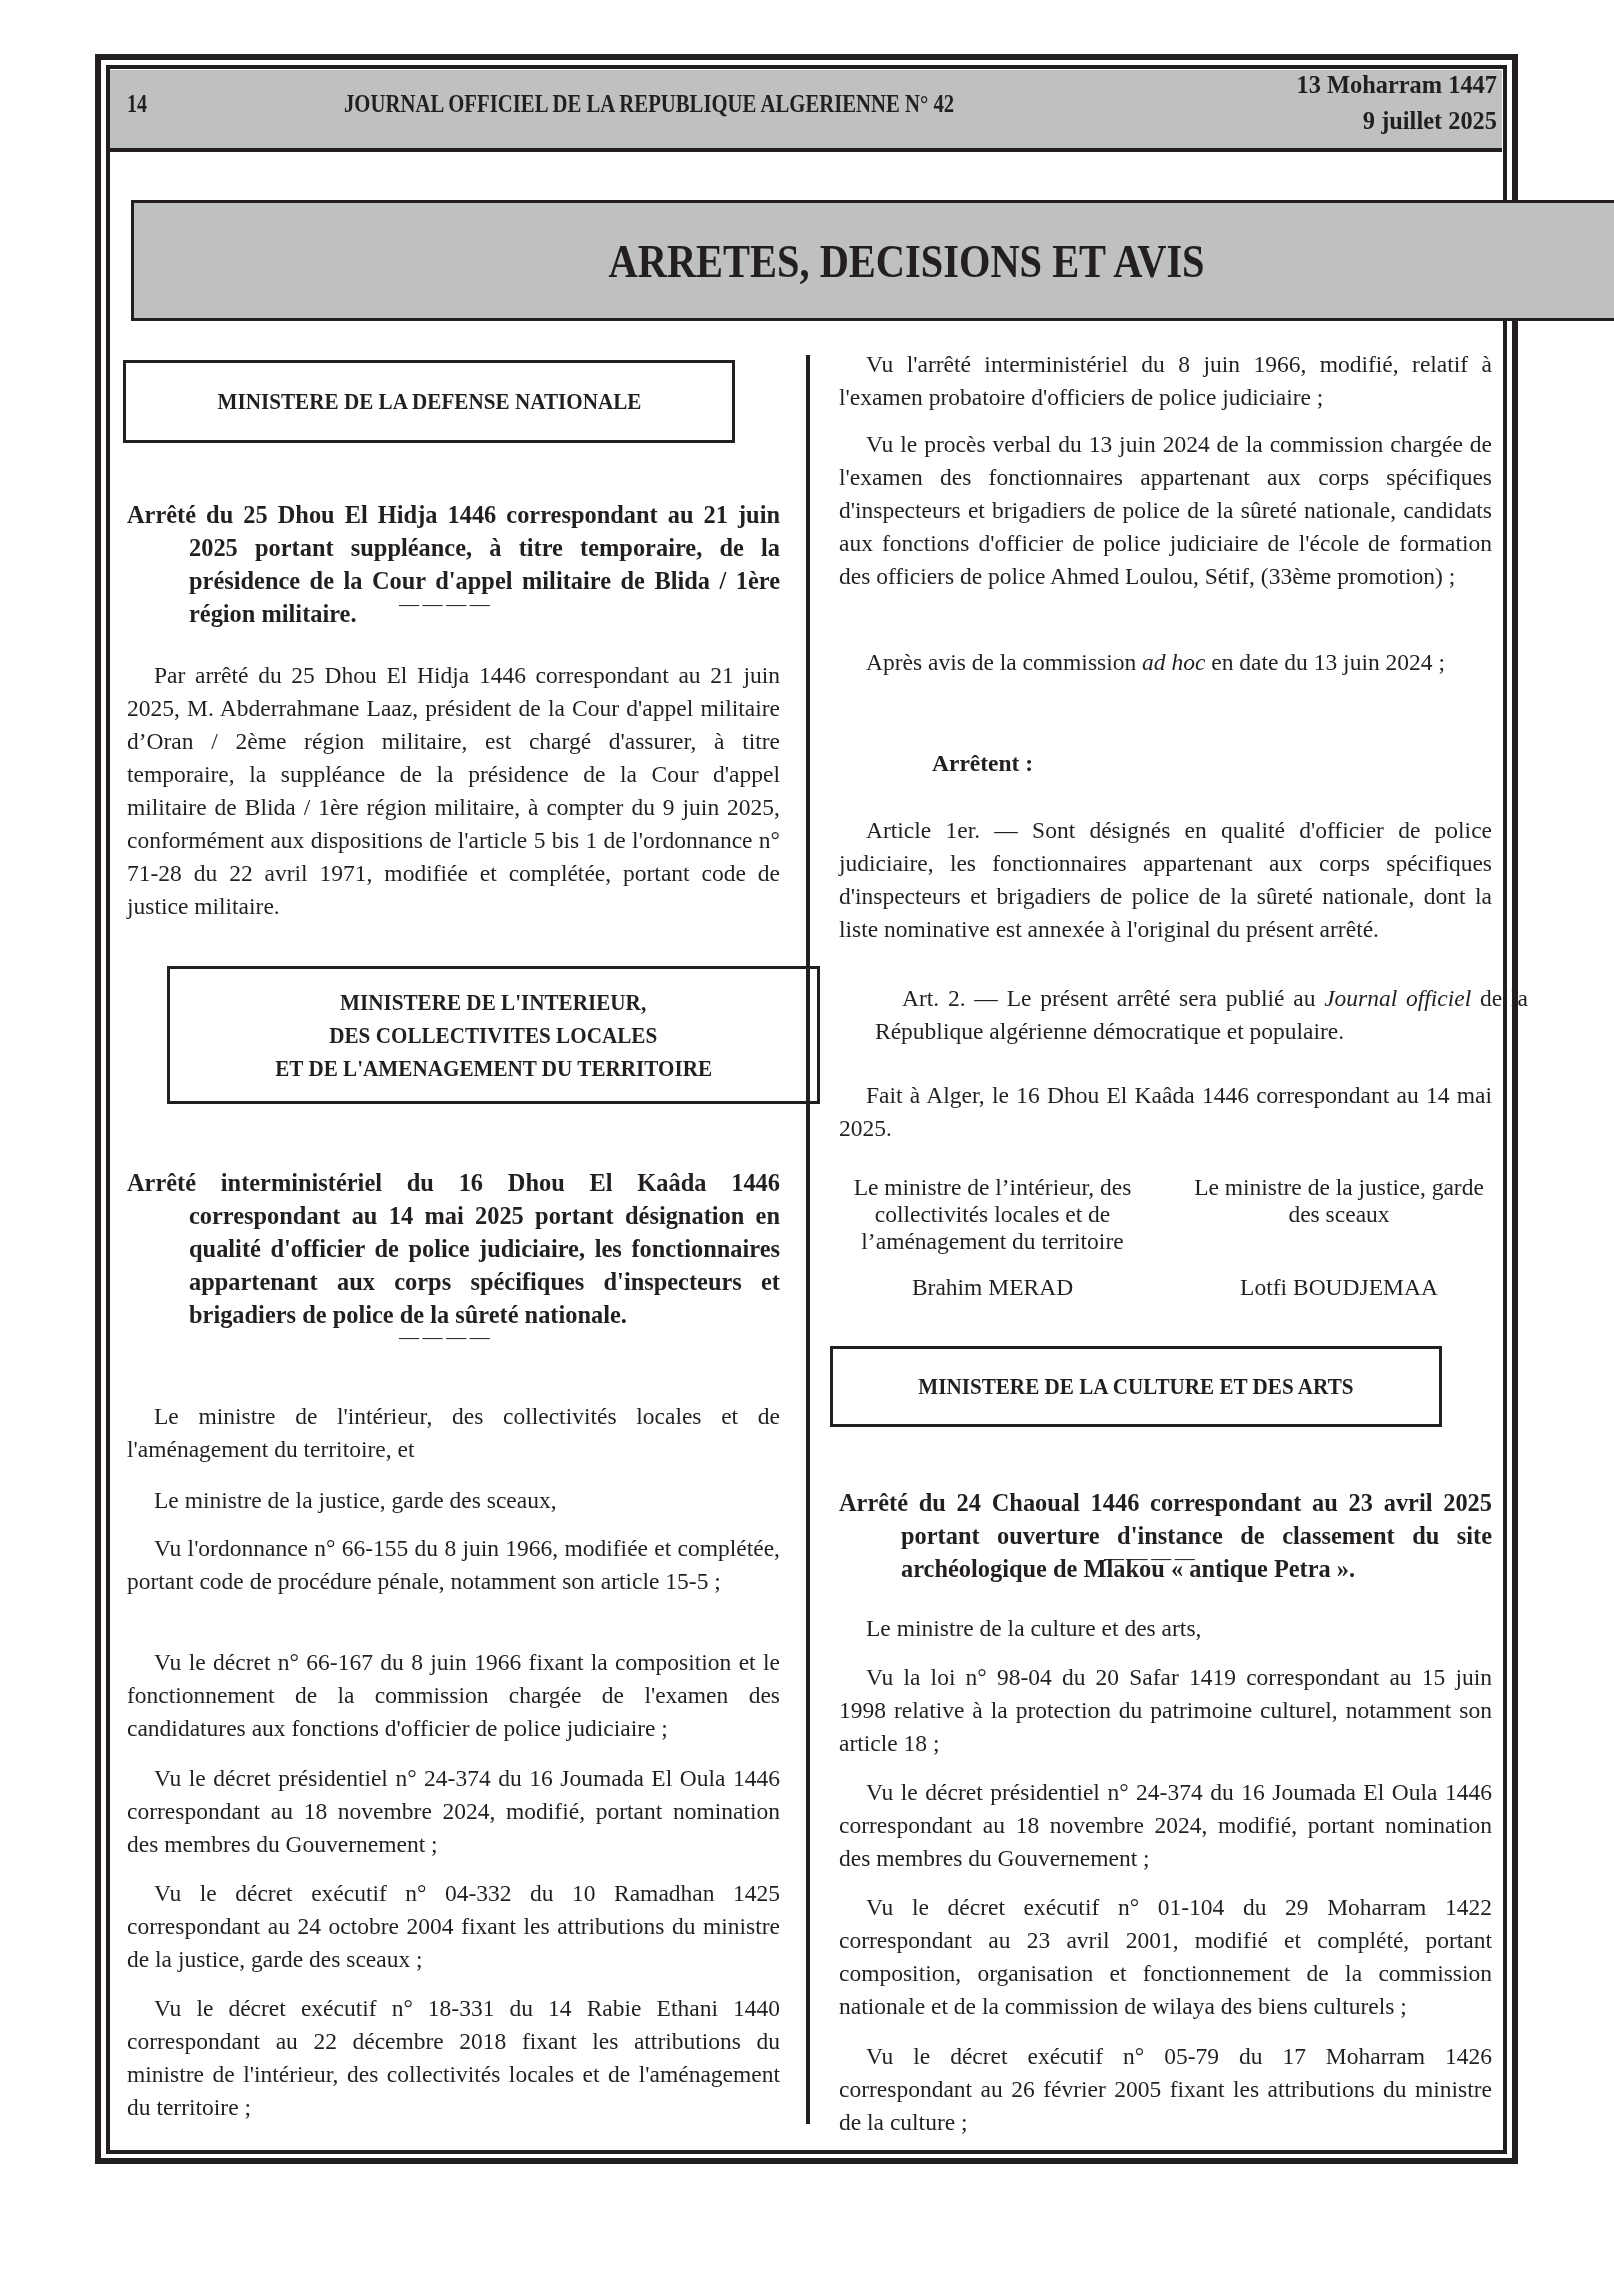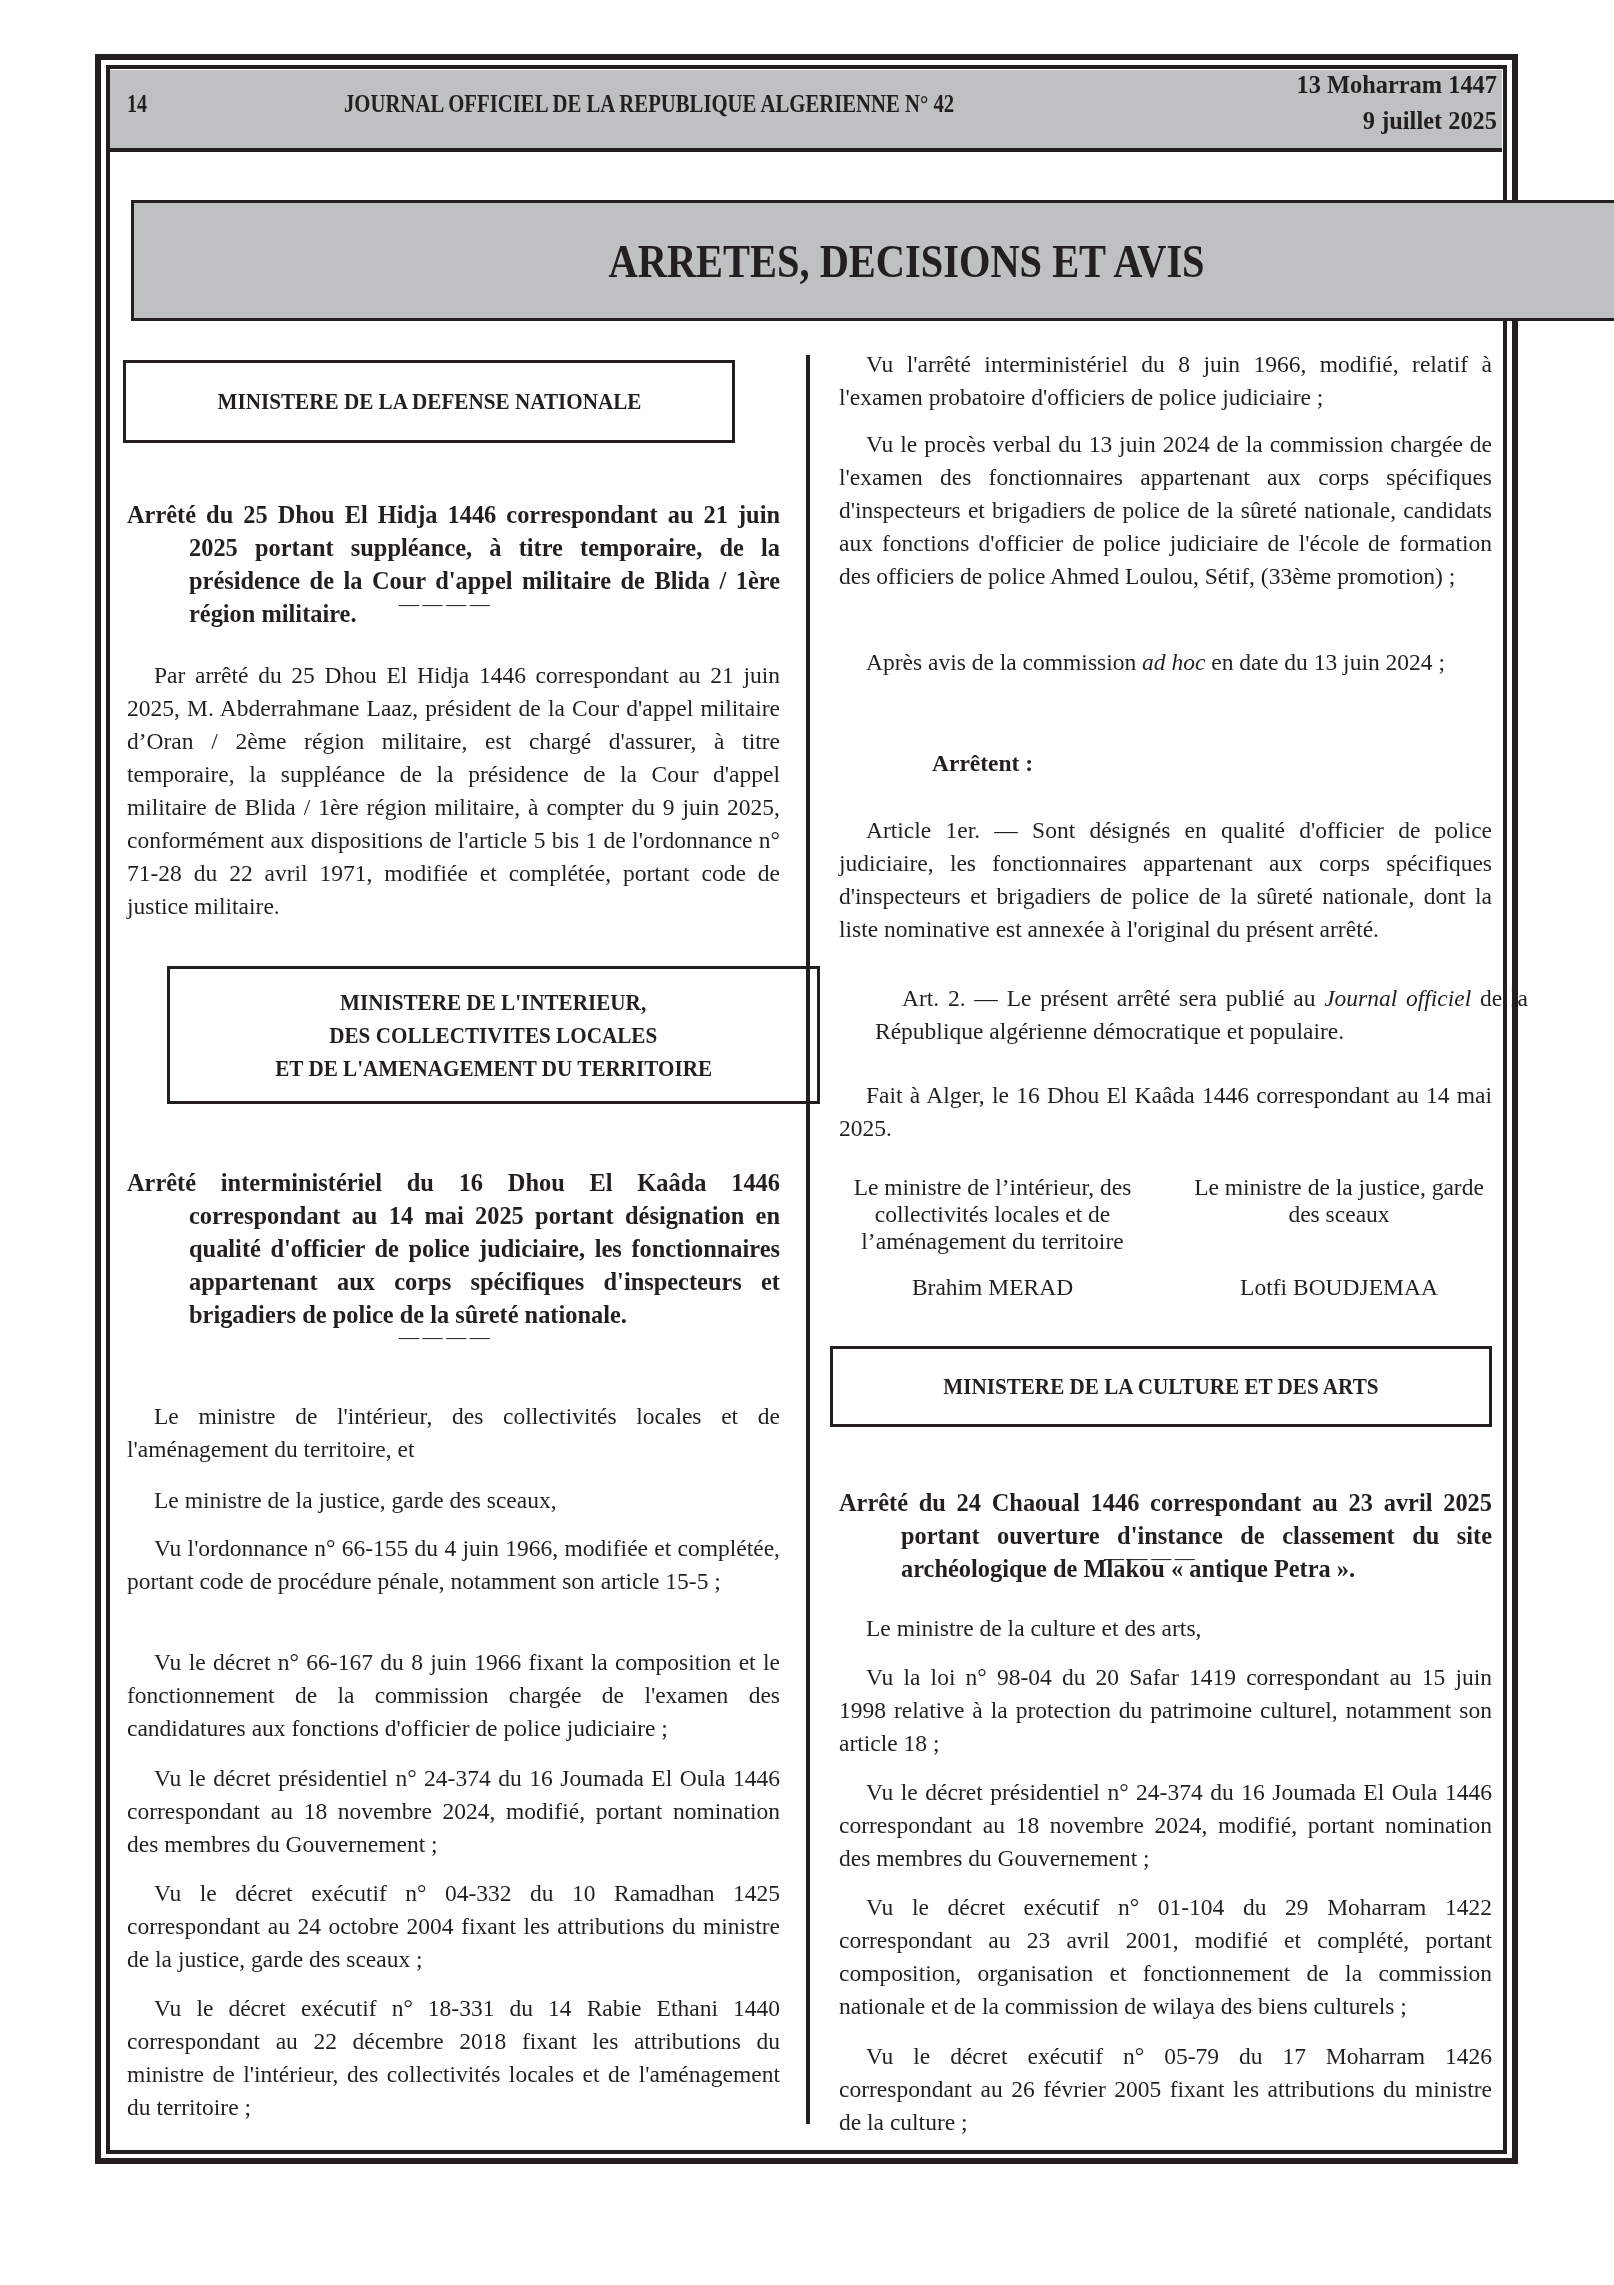--- a/index.html
+++ b/index.html
@@ -64,21 +64,21 @@
   <span>MINISTERE DE L'INTERIEUR,</span>
   <span>DES COLLECTIVITES LOCALES</span>
   <span>ET DE L'AMENAGEMENT DU TERRITOIRE</span>
 </div>
 
 <div class="arrete-title" style="left:127px; top:1129px; width:653px;">Arrêté interministériel du 16 Dhou El Kaâda 1446 correspondant au 14 mai 2025 portant désignation en qualité d'officier de police judiciaire, les fonctionnaires appartenant aux corps spécifiques d'inspecteurs et brigadiers de police de la sûreté nationale.</div>
 <div class="dash" style="left:399px; top:1326px;">————</div>
 
 <div class="para" style="left:127px; top:1400px; width:653px;">Le ministre de l'intérieur, des collectivités locales et de l'aménagement du territoire, et</div>
 <div class="para" style="left:127px; top:1484px; width:653px;">Le ministre de la justice, garde des sceaux,</div>
-<div class="para" style="left:127px; top:1532px; width:653px;">Vu l'ordonnance n° 66-155 du 4 juin 1966, modifiée et complétée, portant code de procédure pénale, notamment son article 15-5 ;</div>
+<div class="para" style="left:127px; top:1532px; width:653px;">Vu l'ordonnance n° 66-155 du 8 juin 1966, modifiée et complétée, portant code de procédure pénale, notamment son article 15-5 ;</div>
 <div class="para" style="left:127px; top:1646px; width:653px;">Vu le décret n° 66-167 du 8 juin 1966 fixant la composition et le fonctionnement de la commission chargée de l'examen des candidatures aux fonctions d'officier de police judiciaire ;</div>
 <div class="para" style="left:127px; top:1762px; width:653px;">Vu le décret présidentiel n° 24-374 du 16 Joumada El Oula 1446 correspondant au 18 novembre 2024, modifié, portant nomination des membres du Gouvernement ;</div>
 <div class="para" style="left:127px; top:1877px; width:653px;">Vu le décret exécutif n° 04-332 du 10 Ramadhan 1425 correspondant au 24 octobre 2004 fixant les attributions du ministre de la justice, garde des sceaux ;</div>
 <div class="para" style="left:127px; top:1992px; width:653px;">Vu le décret exécutif n° 18-331 du 14 Rabie Ethani 1440 correspondant au 22 décembre 2018 fixant les attributions du ministre de l'intérieur, des collectivités locales et de l'aménagement du territoire ;</div>
 
 <div class="para" style="left:839px; top:348px; width:653px;">Vu l'arrêté interministériel du 8 juin 1966, modifié, relatif à l'examen probatoire d'officiers de police judiciaire ;</div>
 <div class="para" style="left:839px; top:428px; width:653px;">Vu le procès verbal du 13 juin 2024 de la commission chargée de l'examen des fonctionnaires appartenant aux corps spécifiques d'inspecteurs et brigadiers de police de la sûreté nationale, candidats aux fonctions d'officier de police judiciaire de l'école de formation des officiers de police Ahmed Loulou, Sétif, (33ème promotion) ;</div>
 
 <div class="para" style="left:839px; top:646px; width:653px;"><span>Après avis de la commission </span><i>ad hoc</i><span> en date du 13 juin 2024 ;</span></div>
 
@@ -88,21 +88,21 @@
 
 <div class="para" style="left:839px; top:982px; width:653px;margin-left:36px;"><span>Art. 2. — Le présent arrêté sera publié au </span><i>Journal officiel</i><span> de la République algérienne démocratique et populaire.</span></div>
 
 <div class="para" style="left:839px; top:1079px; width:653px;">Fait à Alger, le 16 Dhou El Kaâda 1446 correspondant au 14 mai 2025.</div>
 
 <div class="centered" style="left:825px; top:1174px; width:335px;">Le ministre de l’intérieur, des collectivités locales et de l’aménagement du territoire</div>
 <div class="centered" style="left:1176px; top:1174px; width:326px;">Le ministre de la justice, garde des sceaux</div>
 <div class="centered" style="left:825px; top:1274px; width:335px;">Brahim MERAD</div>
 <div class="centered" style="left:1176px; top:1274px; width:326px;">Lotfi BOUDJEMAA</div>
 
-<div class="ministry-box" style="left:830px; top:1346px; width:662px; height:81px;">
+<div class="ministry-box" style="left:830px; top:1346px; width:612px; height:81px;">
   <span>MINISTERE DE LA CULTURE ET DES ARTS</span>
 </div>
 
 <div class="arrete-title" style="left:839px; top:1449px; width:653px;">Arrêté du 24 Chaoual 1446 correspondant au 23 avril 2025 portant ouverture d'instance de classement du site archéologique de Mlakou « antique Petra ».</div>
 <div class="dash" style="left:1104px; top:1547px;">————</div>
 
 <div class="para" style="left:839px; top:1612px; width:653px;">Le ministre de la culture et des arts,</div>
 <div class="para" style="left:839px; top:1661px; width:653px;">Vu la loi n° 98-04 du 20 Safar 1419 correspondant au 15 juin 1998 relative à la protection du patrimoine culturel, notamment son article 18 ;</div>
 <div class="para" style="left:839px; top:1776px; width:653px;">Vu le décret présidentiel n° 24-374 du 16 Joumada El Oula 1446 correspondant au 18 novembre 2024, modifié, portant nomination des membres du Gouvernement ;</div>
 <div class="para" style="left:839px; top:1891px; width:653px;">Vu le décret exécutif n° 01-104 du 29 Moharram 1422 correspondant au 23 avril 2001, modifié et complété, portant composition, organisation et fonctionnement de la commission nationale et de la commission de wilaya des biens culturels ;</div>

